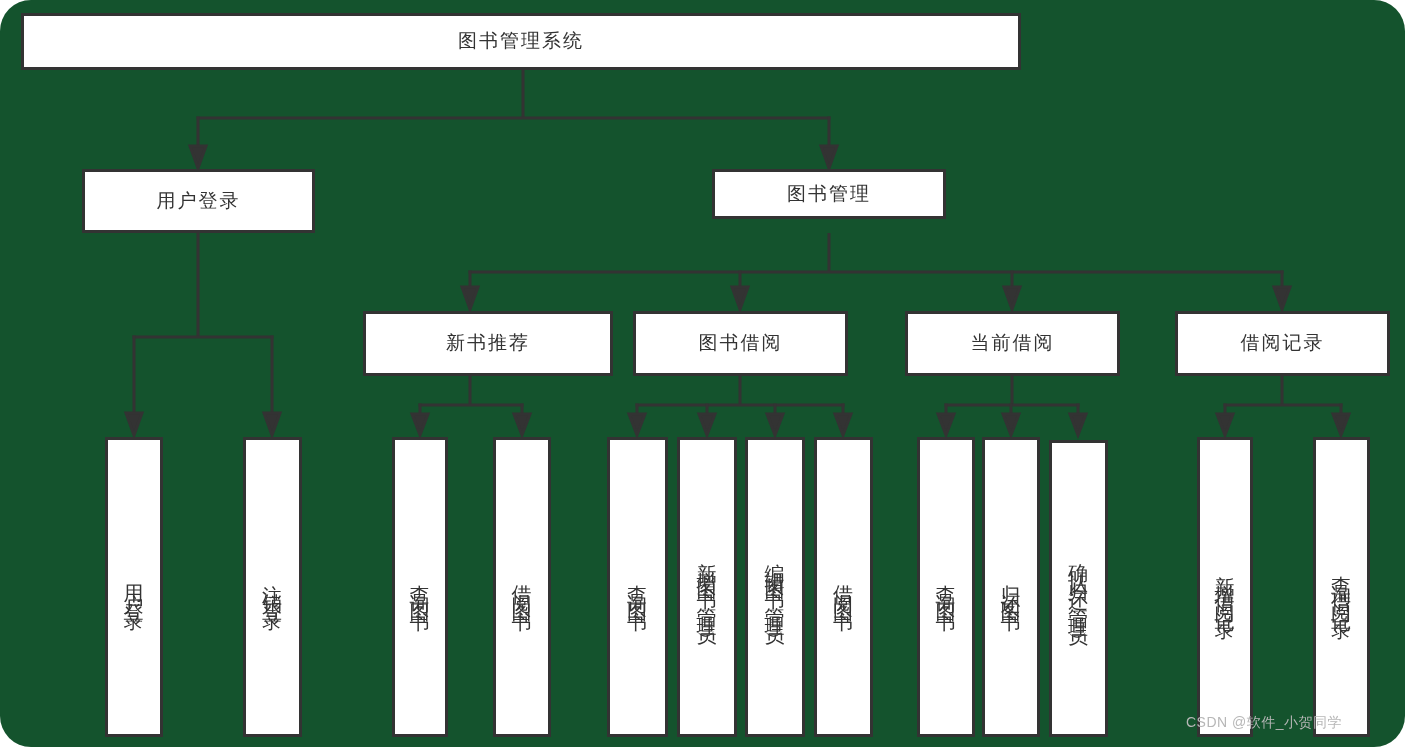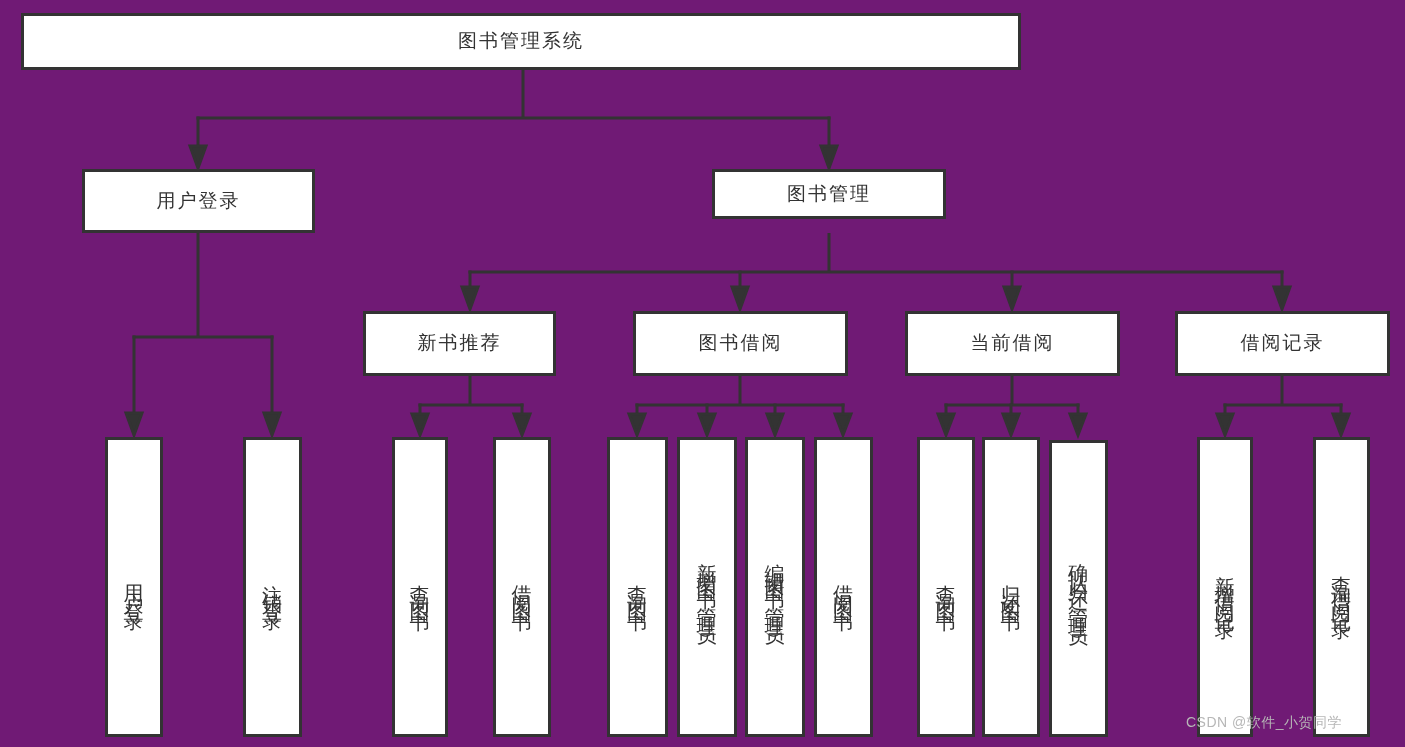--- a/index.html
+++ b/index.html
@@ -7,21 +7,22 @@
   body {
     font-family: "Liberation Sans", "DejaVu Sans", sans-serif;
     width: 1405px; height: 747px;
     position: relative;
     overflow: hidden;
   }
   #canvas {
     position: absolute;
     left: 0; top: 0;
     width: 1405px; height: 747px;
-    background: #701a75;
+    background: #14532d;
+    border-radius: 31px;
   }
   #connectors {
     position: absolute;
     left: 0; top: 0;
     width: 1405px; height: 747px;
   }
   .node {
     position: absolute;
     background: #ffffff;
     border: 3px solid #333333;
@@ -124,21 +125,21 @@
     <span>图书管理系统</span>
   </div>
 
   <div class="node h-node" style="left:82px; top:169px; width:233px; height:64px;">
     <span>用户登录</span>
   </div>
   <div class="node h-node" style="left:712px; top:169px; width:234px; height:50px;">
     <span>图书管理</span>
   </div>
 
-  <div class="node h-node" style="left:363px; top:311px; width:193px; height:65px;">
+  <div class="node h-node" style="left:363px; top:311px; width:250px; height:65px;">
     <span>新书推荐</span>
   </div>
   <div class="node h-node" style="left:905px; top:311px; width:215px; height:65px;">
     <span>当前借阅</span>
   </div>
   <div class="node h-node" style="left:633px; top:311px; width:215px; height:65px;">
     <span>图书借阅</span>
   </div>
   <div class="node h-node" style="left:1175px; top:311px; width:215px; height:65px;">
     <span>借阅记录</span>

